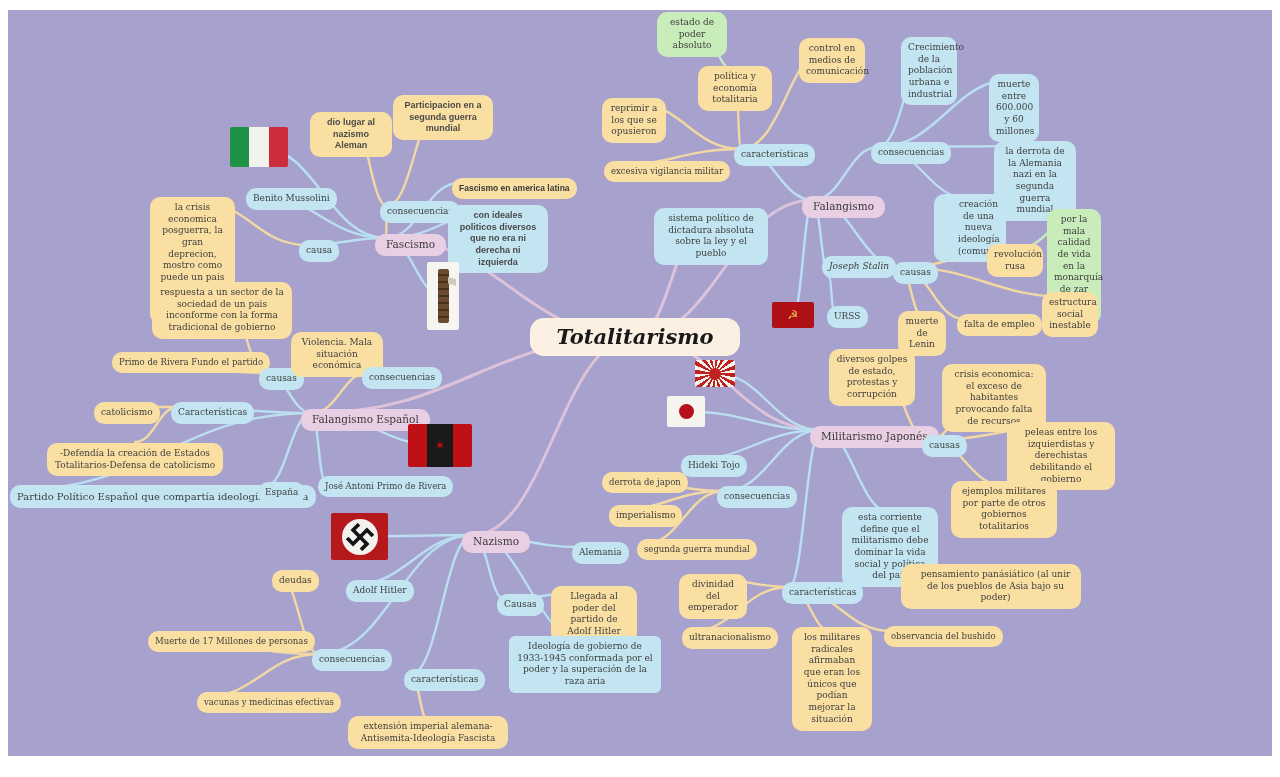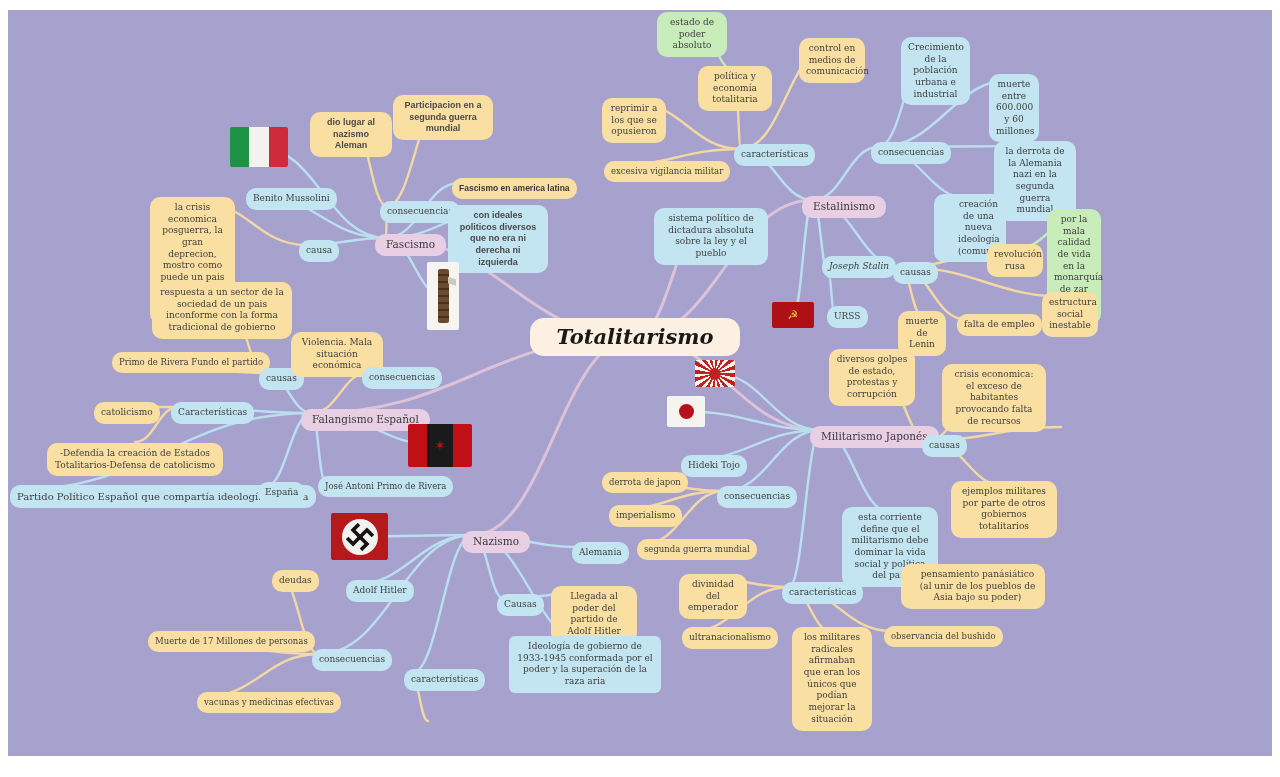--- a/index.html
+++ b/index.html
@@ -172,28 +172,29 @@
       <div class="node blue nw" style="left: 572px; top: 542px;">Alemania</div>
       <div class="node blue nw" style="left: 346px; top: 580px;">Adolf Hitler</div>
       <div class="node yellow nw" style="left: 272px; top: 570px;">deudas</div>
       <div class="node yellow nw" style="left: 148px; top: 631px; font-size: 8.5px;">Muerte de 17 Millones de personas</div>
       <div class="node blue nw" style="left: 312px; top: 649px;">consecuencias</div>
       <div class="node yellow nw" style="left: 197px; top: 692px; font-size: 8.5px;">vacunas y medicinas efectivas</div>
       <div class="node blue nw" style="left: 497px; top: 594px;">Causas</div>
       <div class="node yellow" style="left: 551px; top: 586px; width: 86px;">Llegada al poder del partido de Adolf Hitler</div>
       <div class="node blue" style="left: 509px; top: 636px; width: 152px; border-radius: 6px;">Ideología de gobierno de 1933-1945 conformada por el poder y la superación de la raza aria</div>
       <div class="node blue nw" style="left: 404px; top: 669px;">características</div>
-      <div class="node branch nw" style="left: 802px; top: 196px;">Estalinismo</div>
+      <div class="node yellow" style="left: 348px; top: 716px; width: 160px;">extensión imperial alemana-Antisemita-Ideología Fascista</div>
+      <div class="node branch nw" style="left: 802px; top: 196px;">Falangismo</div>
       <div class="node green" style="left: 657px; top: 12px; width: 70px;">estado de poder absoluto</div>
       <div class="node yellow" style="left: 698px; top: 66px; width: 74px;">política y economía totalitaria</div>
       <div class="node yellow" style="left: 799px; top: 38px; width: 66px;">control en medios de comunicación</div>
       <div class="node yellow" style="left: 602px; top: 98px; width: 64px;">reprimir a los que se opusieron</div>
       <div class="node yellow nw" style="left: 604px; top: 161px; font-size: 8.5px; text-align: center;">excesiva vigilancia militar</div>
       <div class="node blue nw" style="left: 734px; top: 144px;">características</div>
-      <div class="node blue" style="left: 901px; top: 37px; width: 69px;">Crecimiento de la población urbana e industrial</div>
+      <div class="node blue" style="left: 901px; top: 37px; width: 56px;">Crecimiento de la población urbana e industrial</div>
       <div class="node blue nw" style="left: 871px; top: 142px;">consecuencias</div>
       <div class="node blue" style="left: 989px; top: 74px; width: 50px;">muerte entre 600.000 y 60 millones</div>
       <div class="node blue" style="left: 994px; top: 141px; width: 82px;">la derrota de la Alemania nazi en la segunda guerra mundial</div>
       <div class="node blue" style="left: 934px; top: 194px; width: 72px; padding-left: 24px;">creación de una nueva ideología (comunismo)</div>
       <div class="node green" style="left: 1047px; top: 209px; width: 54px;">por la mala calidad de vida en la monarquía de zar Nicolás II</div>
       <div class="node yellow" style="left: 987px; top: 244px; width: 56px;">revolución rusa</div>
       <div class="node blue nw" style="left: 893px; top: 262px;">causas</div>
       <div class="node blue nw" style="left: 822px; top: 256px; font-style: italic;">Joseph Stalin</div>
       <div class="node blue nw" style="left: 827px; top: 306px;">URSS</div>
       <div class="node flag" style="left: 772px; top: 302px; width: 42px; height: 26px;">
@@ -211,28 +212,29 @@
           <div style="position:absolute;left:50%;top:50%;width:12px;height:12px;margin:-6px 0 0 -6px;border-radius:50%;background:#c0231f"></div>
         </div>
       </div>
       <div class="node flag" style="left: 667px; top: 396px; width: 38px; height: 31px;">
         <div style="width:100%;height:100%;background:#f6f4ef;display:flex;align-items:center;justify-content:center">
           <div style="width:15px;height:15px;border-radius:50%;background:#b5101c"></div>
         </div>
       </div>
       <div class="node yellow" style="left: 829px; top: 349px; width: 86px;">diversos golpes de estado, protestas y corrupción</div>
       <div class="node yellow" style="left: 942px; top: 364px; width: 104px;">crisis economica: el exceso de habitantes provocando falta de recursos</div>
+      <div class="node yellow" style="left: 1007px; top: 422px; width: 108px;">peleas entre los izquierdistas y derechistas debilitando el gobierno</div>
       <div class="node yellow" style="left: 951px; top: 481px; width: 106px;">ejemplos militares por parte de otros gobiernos totalitarios</div>
       <div class="node blue nw" style="left: 922px; top: 435px;">causas</div>
       <div class="node blue nw" style="left: 681px; top: 455px;">Hideki Tojo</div>
       <div class="node yellow nw" style="left: 602px; top: 472px; font-size: 8.5px;">derrota de japon</div>
       <div class="node yellow nw" style="left: 609px; top: 505px;">imperialismo</div>
       <div class="node blue nw" style="left: 717px; top: 486px;">consecuencias</div>
       <div class="node yellow nw" style="left: 637px; top: 539px; font-size: 8.5px;">segunda guerra mundial</div>
       <div class="node blue" style="left: 842px; top: 507px; width: 96px;">esta corriente define que el militarismo debe dominar la vida social y política del país</div>
       <div class="node blue nw" style="left: 782px; top: 582px;">características</div>
       <div class="node yellow" style="left: 679px; top: 574px; width: 68px;">divinidad del emperador</div>
       <div class="node yellow nw" style="left: 682px; top: 627px;">ultranacionalismo</div>
-      <div class="node yellow" style="left: 901px; top: 564px; width: 144px; padding-left: 16px;">pensamiento panásiático (al unir de los pueblos de Asia bajo su poder)</div>
+      <div class="node yellow" style="left: 901px; top: 564px; width: 180px; padding-left: 16px;">pensamiento panásiático (al unir de los pueblos de Asia bajo su poder)</div>
       <div class="node yellow nw" style="left: 884px; top: 626px; font-size: 8.5px;">observancia del bushido</div>
       <div class="node yellow" style="left: 792px; top: 627px; width: 80px;">los militares radicales afirmaban que eran los únicos que podían mejorar la situación</div>
     </div>
 </div>
 
 </body></html>

